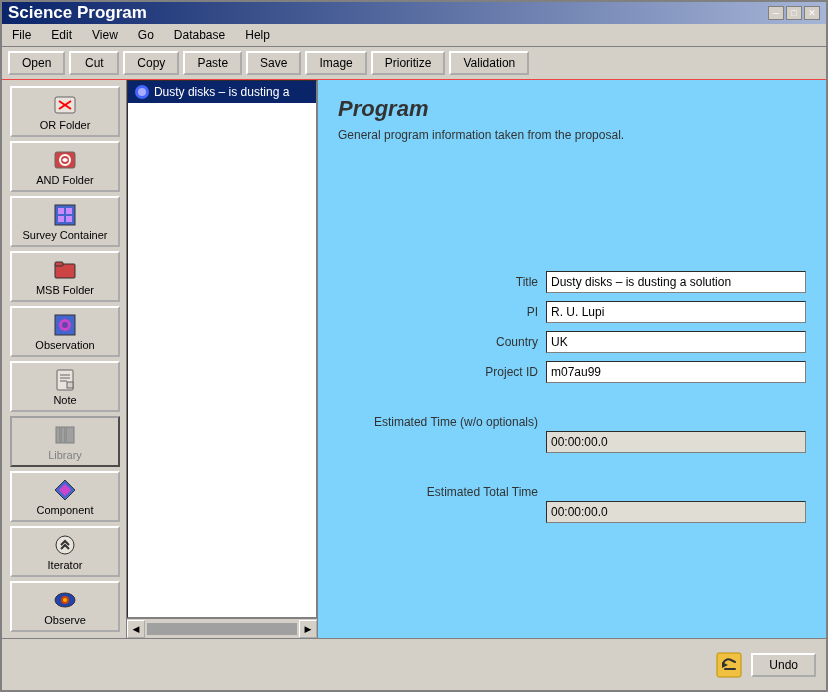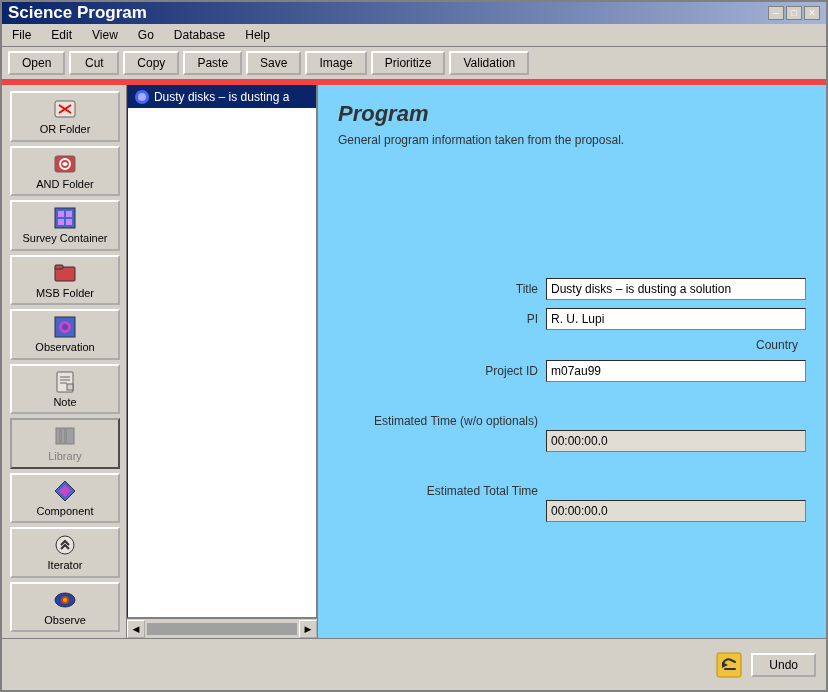--- a/index.html
+++ b/index.html
@@ -57,21 +57,21 @@
     .menu-item {
       padding: 2px 6px;
       font-size: 12px;
       cursor: pointer;
     }
     .toolbar {
       display: flex;
       padding: 4px 6px;
       gap: 4px;
       background: #d4d0c8;
-      border-bottom: 6px solid #ef4444;
+      border-bottom: 1px solid #ef4444;
     }
     .toolbar-btn {
       padding: 3px 12px;
       background: #d4d0c8;
       border: 2px outset #ffffff;
       font-size: 12px;
       cursor: pointer;
       min-width: 50px;
       text-align: center;
     }
@@ -430,20 +430,21 @@
           <input class="form-input" type="text" value="Dusty disks – is dusting a solution" style="">
         </div>
 
         <div class="form-row">
           <label class="form-label">PI</label>
           <input class="form-input" type="text" value="R. U. Lupi" style="">
         </div>
 
         <div class="form-row">
           <label class="form-label">Country</label>
+          <input class="form-input" type="text" value="UK" style="">
         </div>
 
         <div class="form-row">
           <label class="form-label">Project ID</label>
           <input class="form-input" type="text" value="m07au99" style="">
         </div>
 
         <div class="form-row">
           <label class="form-label">Estimated Time (w/o optionals)</label>
           <input class="form-input readonly" type="text" value="00:00:00.0" readonly="" style="">

